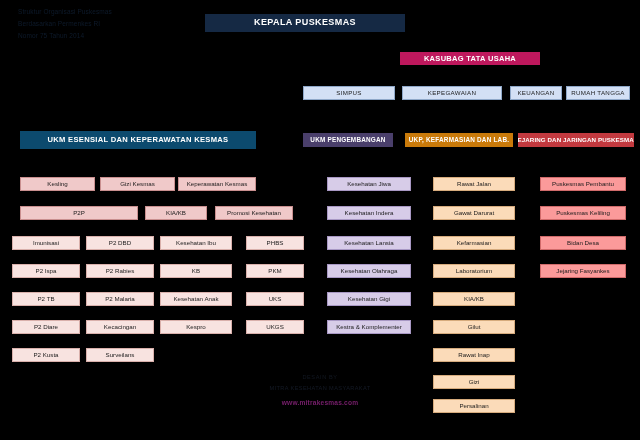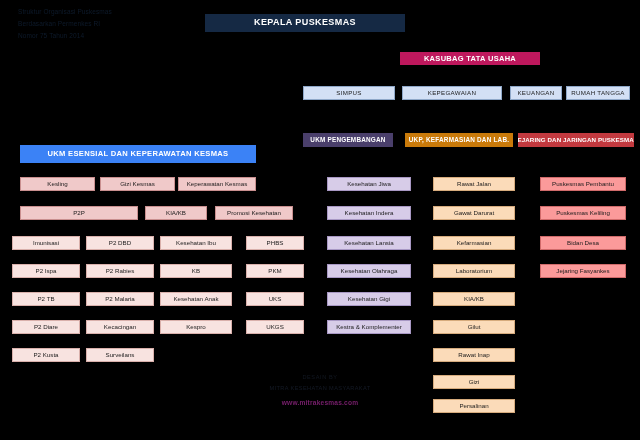--- a/index.html
+++ b/index.html
@@ -70,26 +70,25 @@
   .lvl-tu {
     background: #d3e0f5;
     border: 1px solid #8fa8c9;
     color: #1d1d1d;
     font-size: 6.2px;
     letter-spacing: 0.3px;
   }
 
   
   .hdr-ukm-esensial {
-    background: #3b82f6;
+    background: #0c4a6e;
     color: #ffffff;
     font-size: 7.6px;
     font-weight: bold;
     letter-spacing: 0.3px;
-    margin-top: 14px;
   }
   .hdr-ukm-pengembangan {
     background: #4a3f6b;
     color: #ffffff;
     font-size: 6.4px;
     font-weight: bold;
     letter-spacing: 0.2px;
   }
   .hdr-ukp {
     background: #c97a0a;

